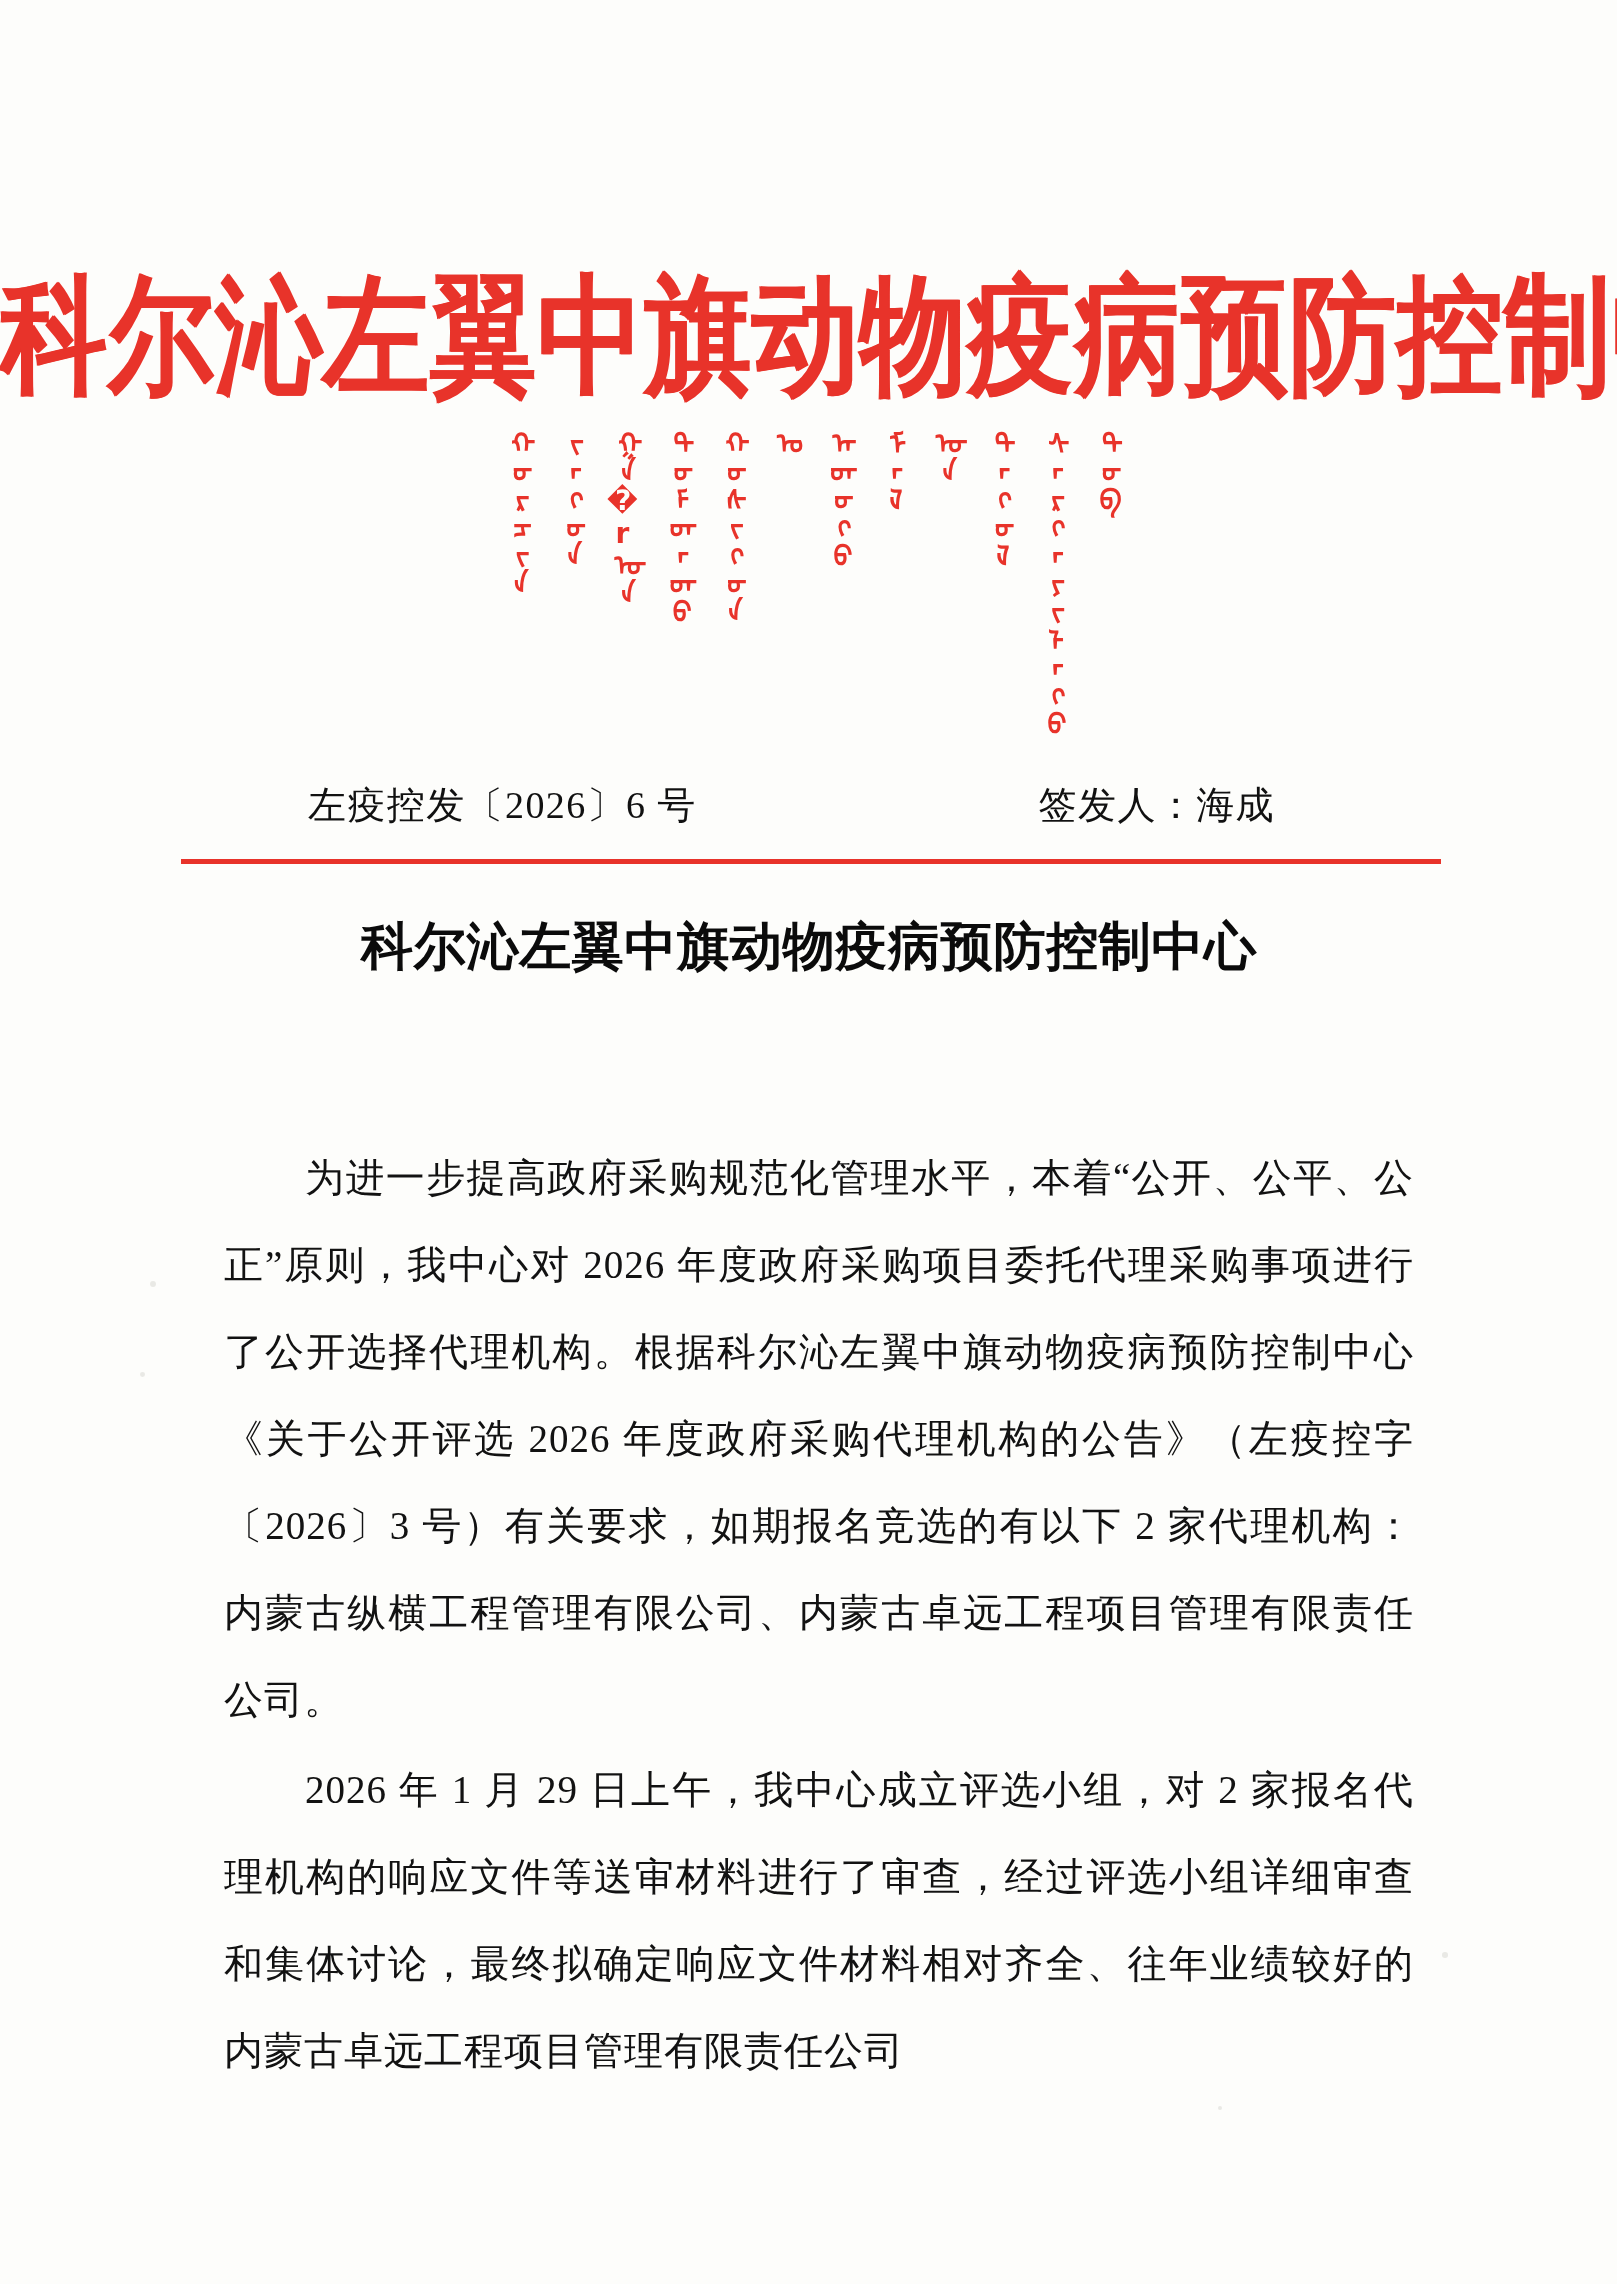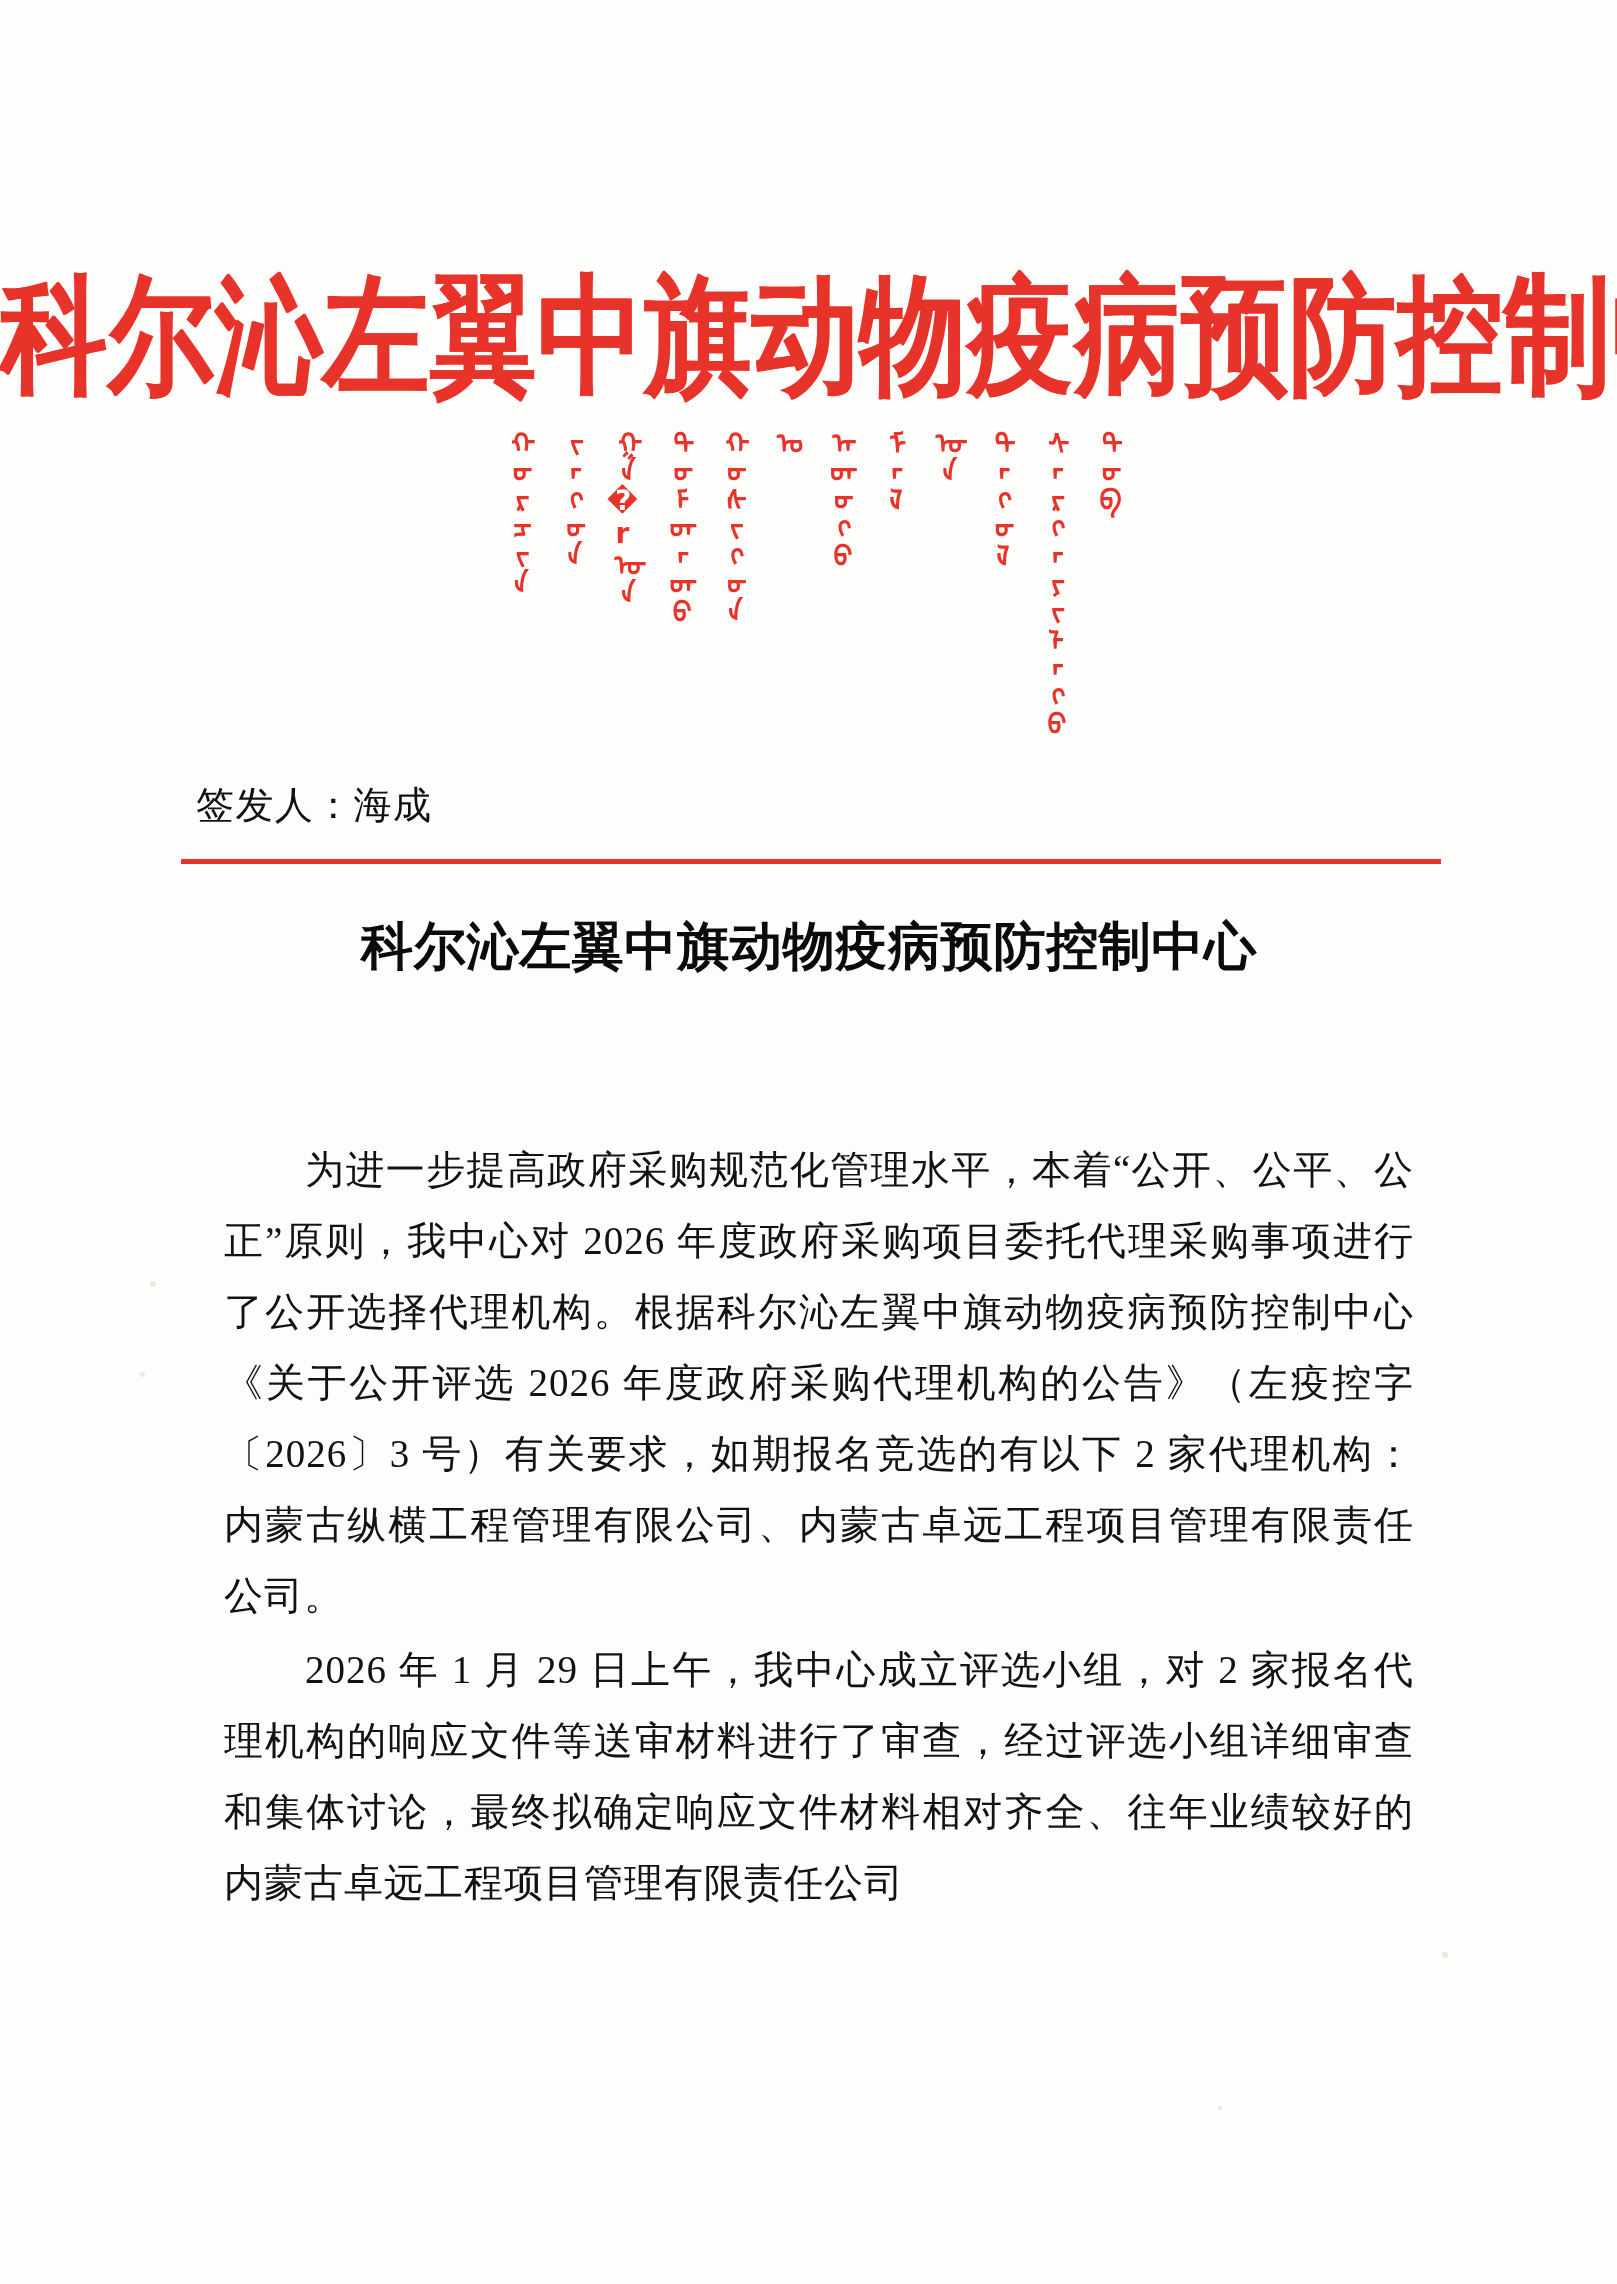--- a/index.html
+++ b/index.html
@@ -98,21 +98,21 @@
     font-family: "Liberation Sans", sans-serif;
   }
 
   
   .body-text {
     position: absolute;
     top: 1134px;
     left: 224px;
     width: 1190px;
     font-size: 39px;
-    line-height: 71px;
+    line-height: 87px;
     letter-spacing: 1px;
     color: #121212;
     font-family: "Liberation Serif", serif;
     text-align: justify;
   }
   .body-text p {
     margin: 0 0 2.8px 0;
     text-indent: 81px;
   }
   
@@ -145,20 +145,21 @@
       <span class="mn-col">ᠠᠳᠤᠭᠤ</span>
       <span class="mn-col">ᠮᠠᠯ</span>
       <span class="mn-col">ᠤᠨ</span>
       <span class="mn-col">ᠲᠠᠬᠤᠯ</span>
       <span class="mn-col">ᠰᠡᠷᠭᠡᠶᠢᠯᠡᠬᠦ</span>
       <span class="mn-col">ᠲᠥᠪ</span>
     </div>
   </div>
 
   <div class="docnum-row">
+    <div class="left">左疫控发〔2026〕6 号</div>
     <div class="right">签发人：海成</div>
   </div>
   <div class="red-rule"></div>
 
   <div class="doc-title">
     <div>科尔沁左翼中旗动物疫病预防控制中心</div>
   </div>
 
   <div class="body-text">
     <p>为进一步提高政府采购规范化管理水平，本着“公开、公平、公正”原则，我中心对 2026 年度政府采购项目委托代理采购事项进行了公开选择代理机构。根据科尔沁左翼中旗动物疫病预防控制中心《关于公开评选 2026 年度政府采购代理机构的公告》（左疫控字〔2026〕3 号）有关要求，如期报名竞选的有以下 2 家代理机构：内蒙古纵横工程管理有限公司、内蒙古卓远工程项目管理有限责任公司。</p>

